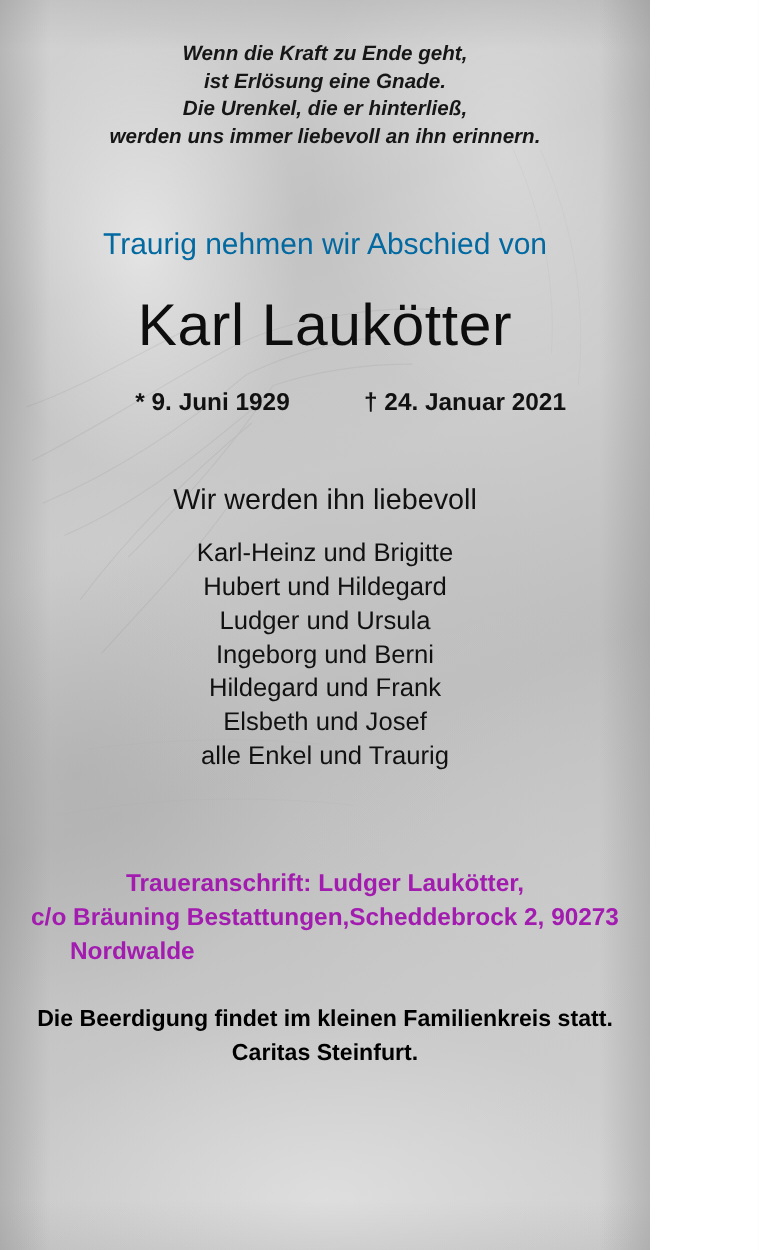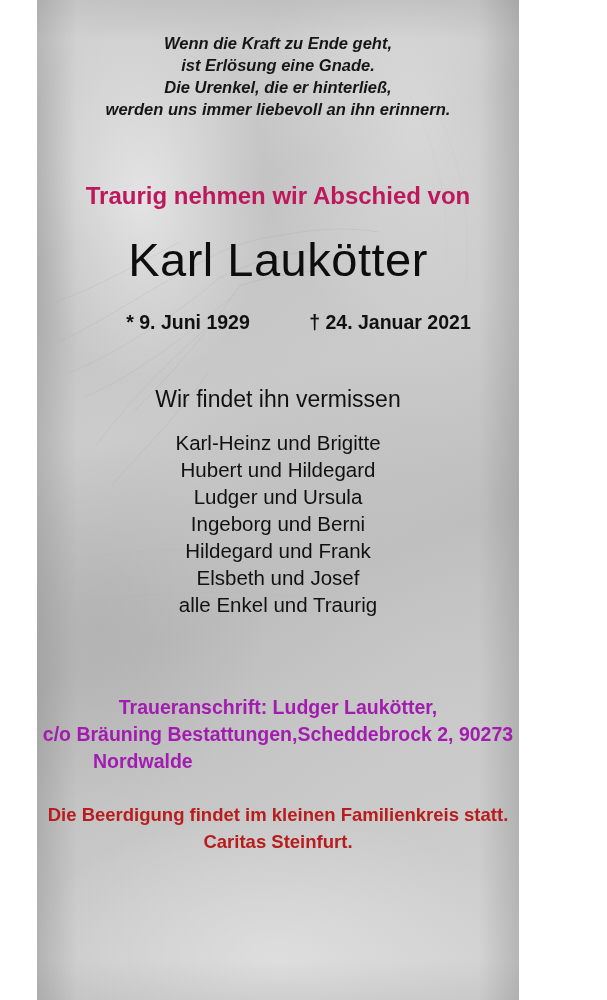--- a/index.html
+++ b/index.html
@@ -9,27 +9,26 @@
   }
   body {
     width: 607px;
     height: 1000px;
     font-family: "Liberation Sans", sans-serif;
     color: #1a1a1a;
     overflow: hidden;
   }
   .notice {
     position: relative;
-    width: 482px;
+    width: 520px;
     height: 1000px;
     box-sizing: border-box;
     padding: 0;
     background: #c9c9c9;
     overflow: hidden;
-    margin-left: 37px;
   }
   
   .stone-bg {
     position: absolute;
     inset: 0;
     background:
       radial-gradient(ellipse 180px 260px at 22% 20%, rgba(255,255,255,0.55), rgba(255,255,255,0) 70%),
       radial-gradient(ellipse 220px 300px at 78% 12%, rgba(255,255,255,0.35), rgba(255,255,255,0) 72%),
       radial-gradient(ellipse 260px 320px at 50% 48%, rgba(190,190,190,0.45), rgba(190,190,190,0) 70%),
       radial-gradient(ellipse 240px 260px at 12% 62%, rgba(160,160,160,0.40), rgba(160,160,160,0) 72%),
@@ -66,22 +65,22 @@
     font-size: 16.5px;
     line-height: 22px;
     font-weight: 700;
     color: #161616;
   }
   .verse div { white-space: nowrap; }
 
   .farewell {
     margin-top: 62px;
     font-size: 24px;
-    font-weight: 700;
-    color: #be185d;
+    font-weight: 400;
+    color: #0369a1;
   }
   .name {
     margin-top: 22px;
     font-size: 47px;
     font-weight: 400;
     letter-spacing: 0.5px;
     color: #0d0d0d;
   }
   .dates {
     margin-top: 24px;
@@ -116,21 +115,21 @@
     color: #a21caf;
   }
   .address div { white-space: nowrap; }
   .address .line3 { text-align: left; padding-left: 56px; }
 
   .footer {
     margin-top: 26px;
     font-size: 18.5px;
     line-height: 27px;
     font-weight: 700;
-    color: #b91c1c;
+    color: #000000;
   }
   .footer div { white-space: nowrap; }
 </style>
 </head>
 <body>
 
 <div class="notice">
 
   <div class="stone-bg"></div>
 
@@ -169,21 +168,21 @@
 
     <div class="farewell">Traurig nehmen wir Abschied von</div>
 
     <div class="name">Karl Laukötter</div>
 
     <div class="dates">
       <span class="birth">* 9. Juni 1929</span>
       <span class="death">† 24. Januar 2021</span>
     </div>
 
-    <div class="missing">Wir findet ihn vermissen</div>
+    <div class="missing">Wir werden ihn liebevoll</div>
 
     <div class="mourners">
       <div>Karl-Heinz und Brigitte</div>
       <div>Hubert und Hildegard</div>
       <div>Ludger und Ursula</div>
       <div>Ingeborg und Berni</div>
       <div>Hildegard und Frank</div>
       <div>Elsbeth und Josef</div>
       <div>alle Enkel und Traurig</div>
     </div>

